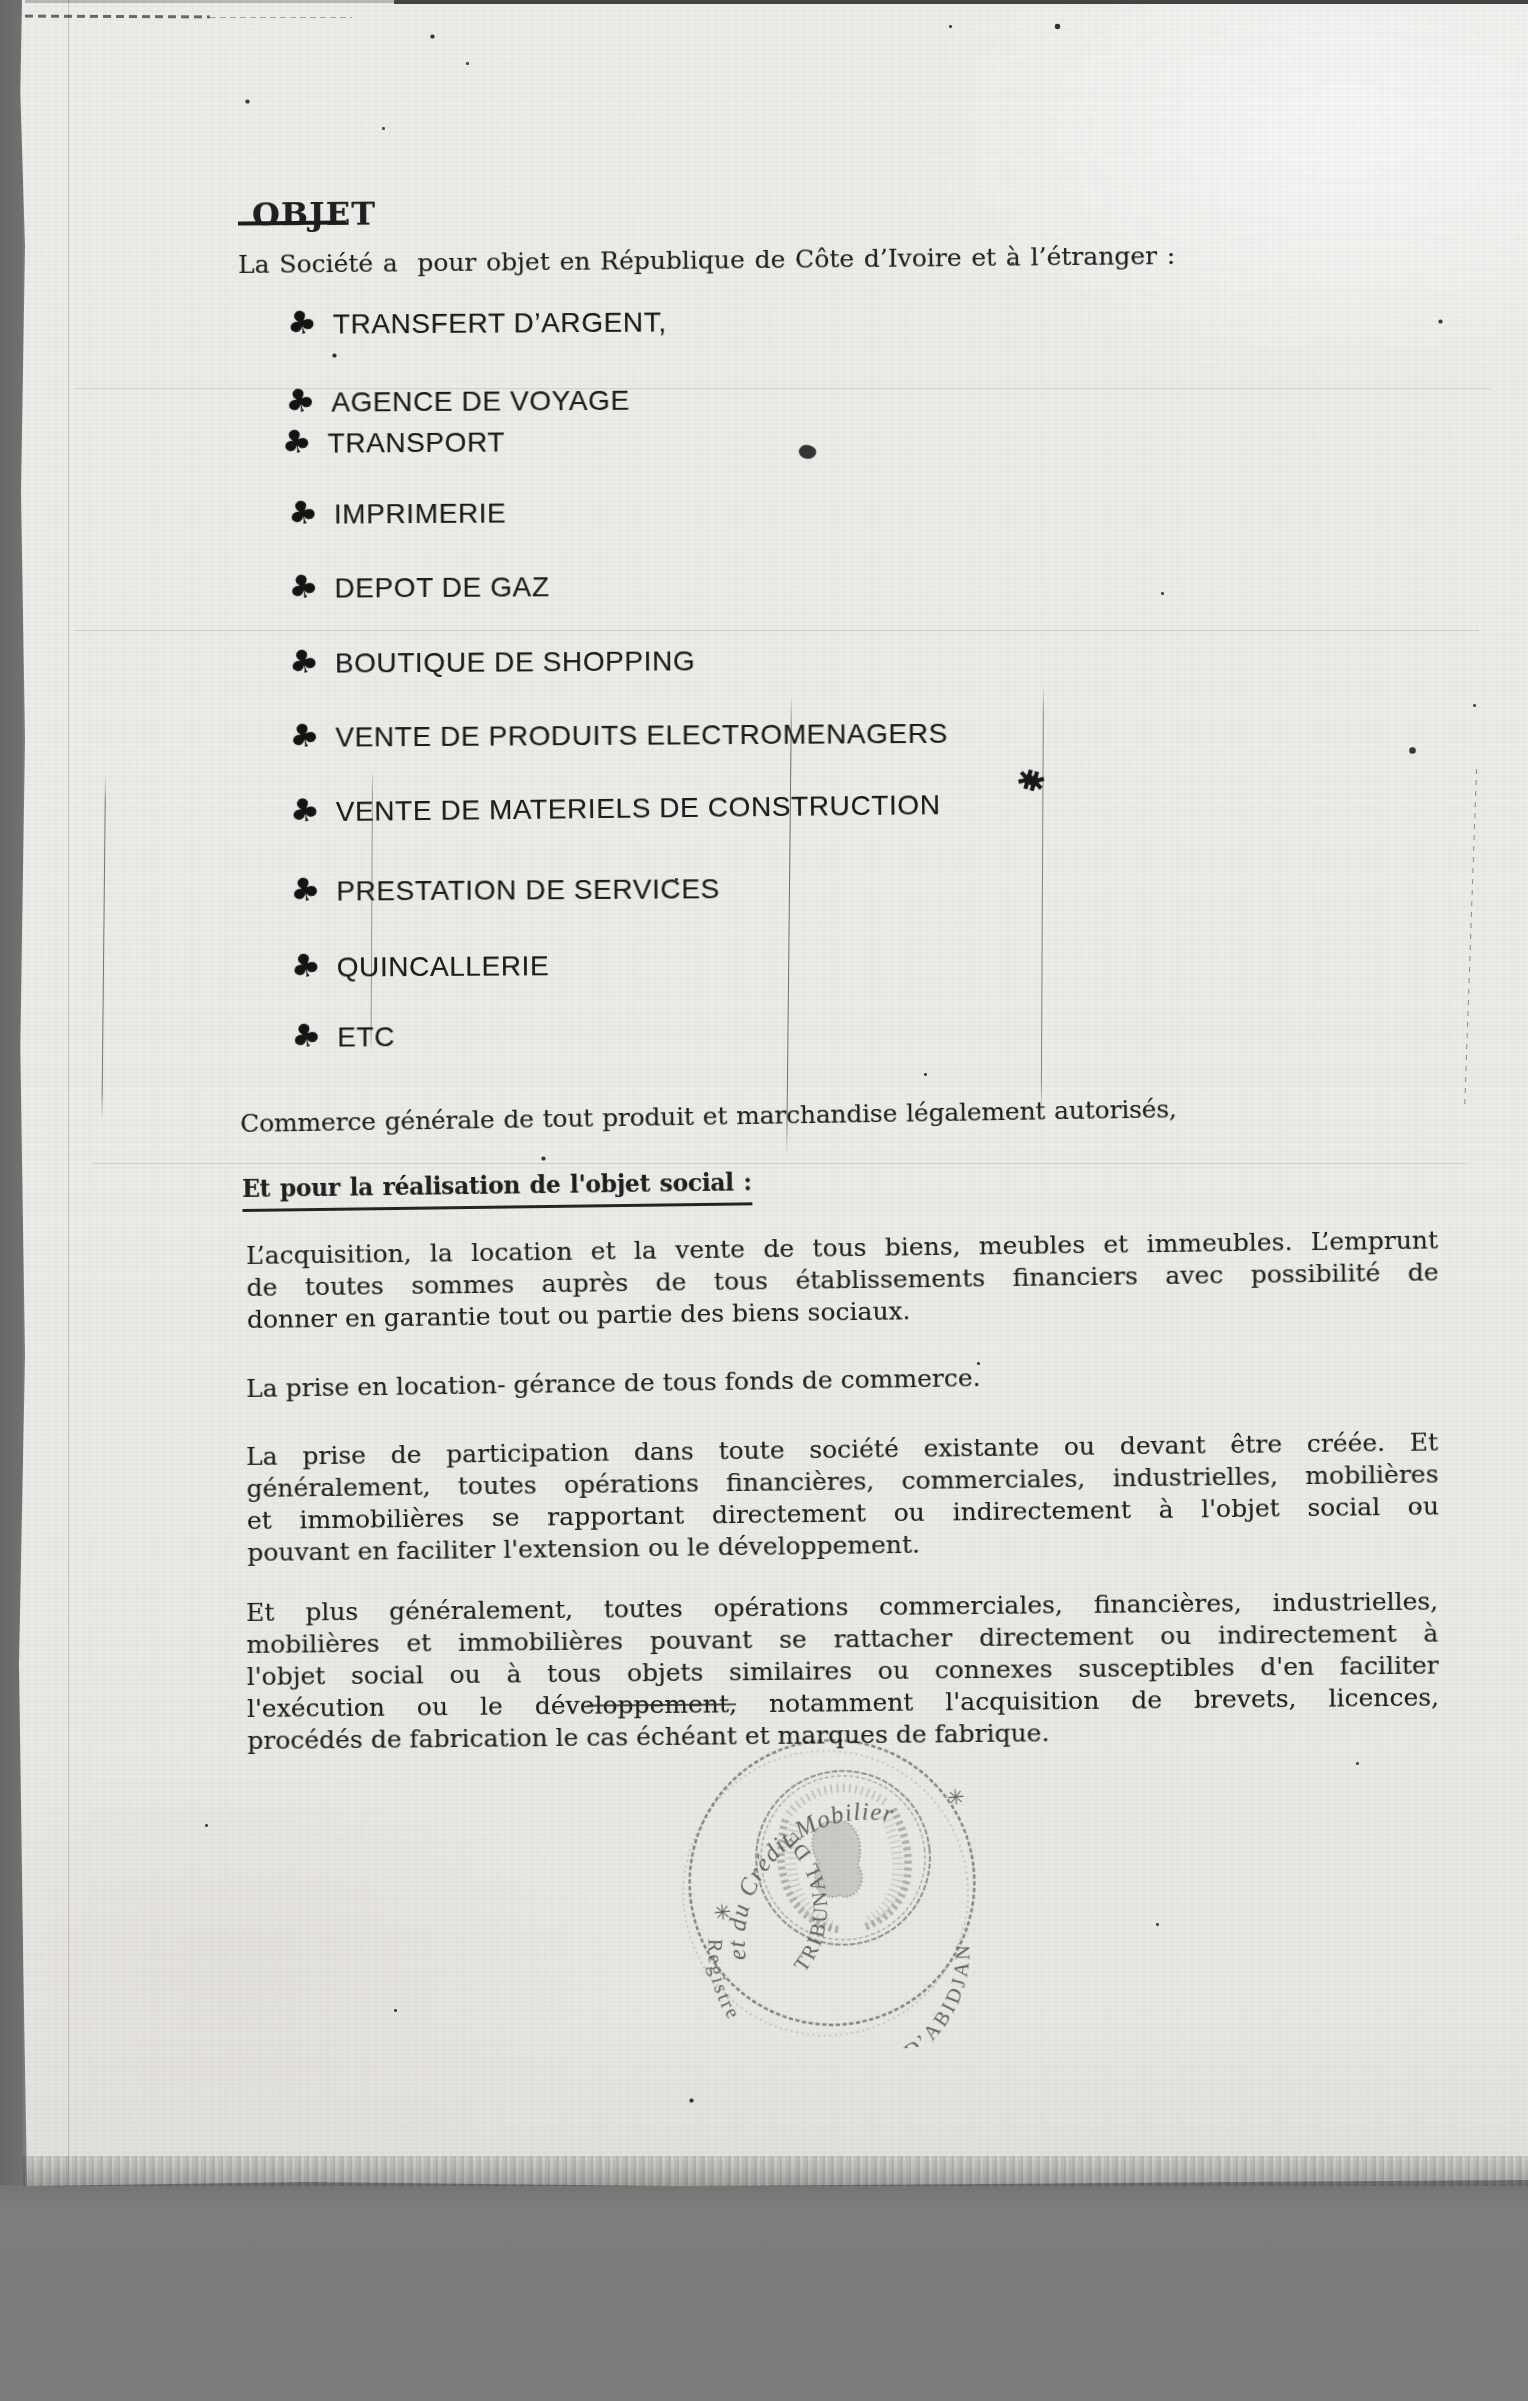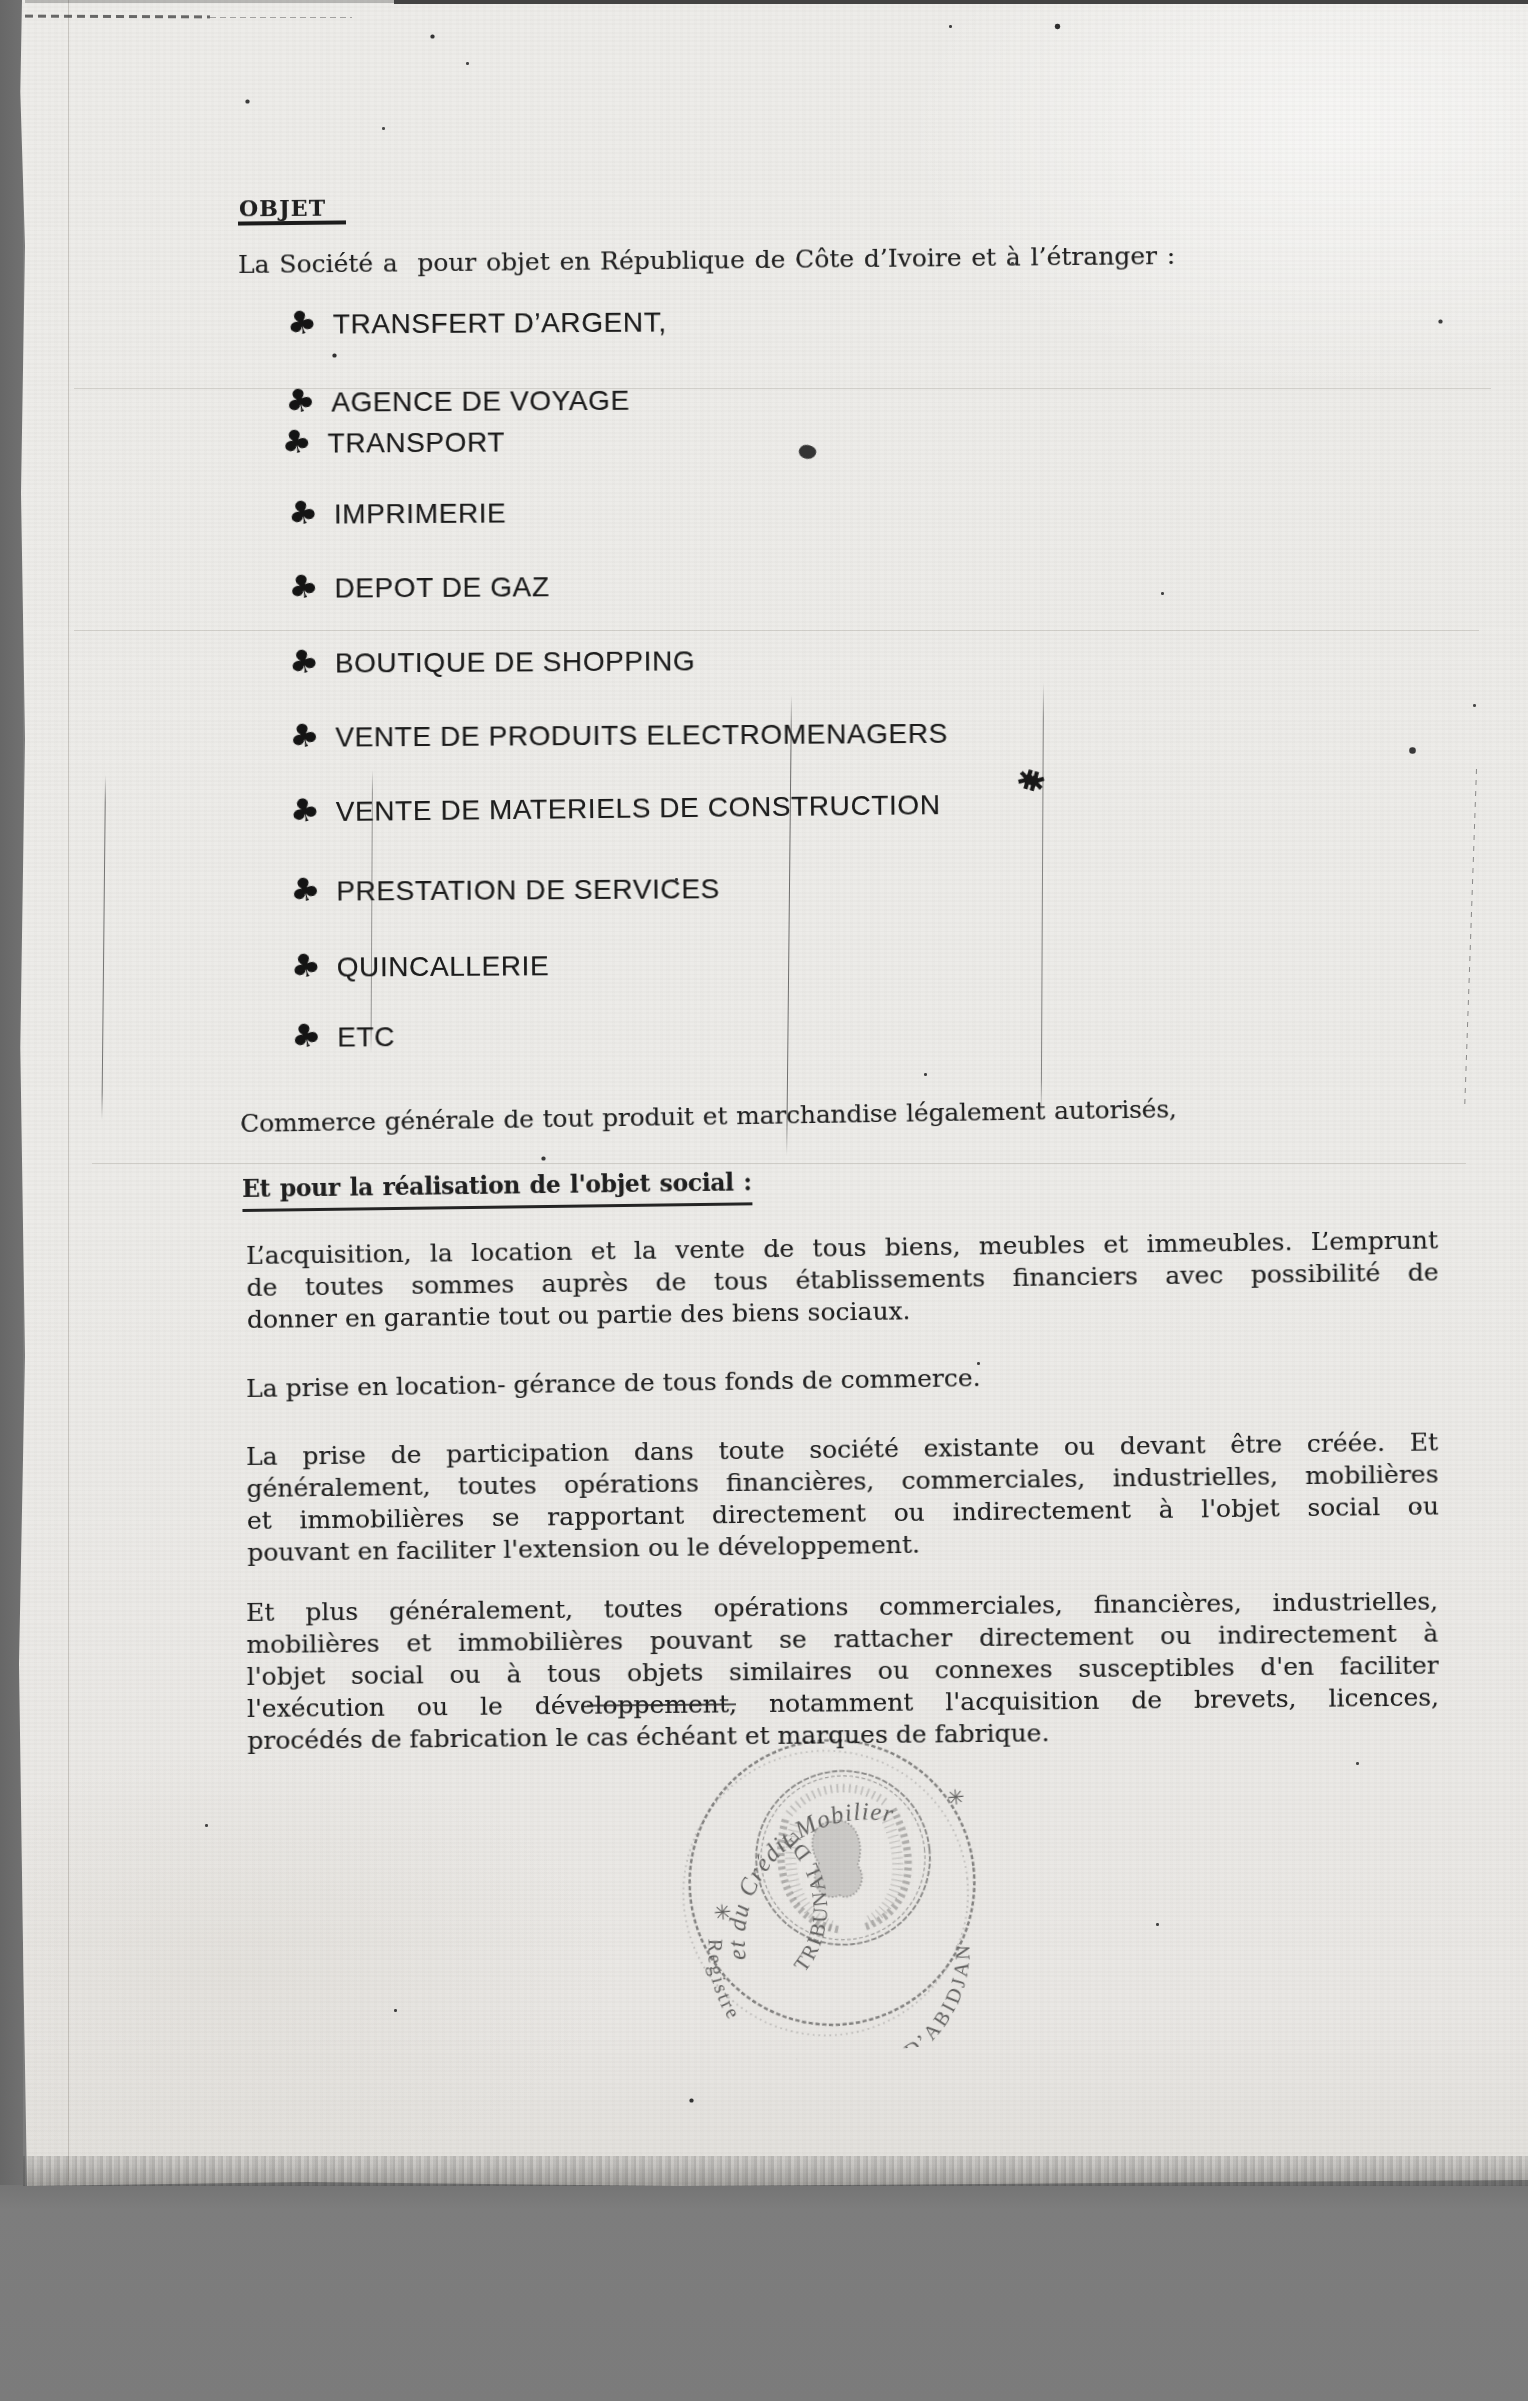--- a/index.html
+++ b/index.html
@@ -29,21 +29,21 @@
   .paper-bottom-shadow{position:absolute;left:23.4px;top:2156px;width:1505px;height:30px;
     background:
       repeating-linear-gradient(90deg, rgba(55,55,55,.20) 0 2.5px, rgba(130,130,130,.10) 2.5px 5.5px, rgba(80,80,80,.16) 5.5px 8.6px),
       linear-gradient(180deg, rgba(90,90,88,.05), rgba(80,80,78,.30));
     filter:blur(0.6px);}
   
   .ink{color:#1f1f1f;filter:blur(0.2px);text-shadow:0 0 0.6px rgba(20,20,20,.4);}
   .sans{font-family:"Liberation Sans","DejaVu Sans",sans-serif;color:#1b1b1b;}
   .abs{position:absolute;}
   
-  #title{left:239px;top:195px;font-size:22px;font-weight:bold;letter-spacing:1.2px;transform:rotate(-.4deg);}
+  #title{left:252px;top:195px;font-size:32px;font-weight:bold;letter-spacing:1.2px;transform:rotate(-.4deg);}
   #title-underline{left:238px;top:221px;width:108px;height:3.7px;background:#1c1c1c;filter:blur(0.2px);transform:rotate(-.6deg);}
   
   #intro{left:238px;top:250px;font-size:25px;white-space:pre;transform:rotate(-.55deg);transform-origin:left top;word-spacing:1.8px;}
   
   #bullet-list{position:absolute;left:0;top:0;width:1528px;height:1085px;transform:rotate(-.35deg);transform-origin:259px 308px;}
   .bullet-row{position:absolute;left:287px;height:35px;display:flex;align-items:flex-start;}
   .leaf{display:inline-block;font-size:32px;line-height:27px;color:#141414;filter:blur(0.2px);
         transform:rotate(-14deg) scaleX(1.08);margin-top:1.2px;}
   .btxt{font-size:28px;line-height:31px;letter-spacing:0.6px;margin-left:17px;filter:blur(0.2px);text-shadow:0 0 0.6px rgba(15,15,15,.45);}
   

